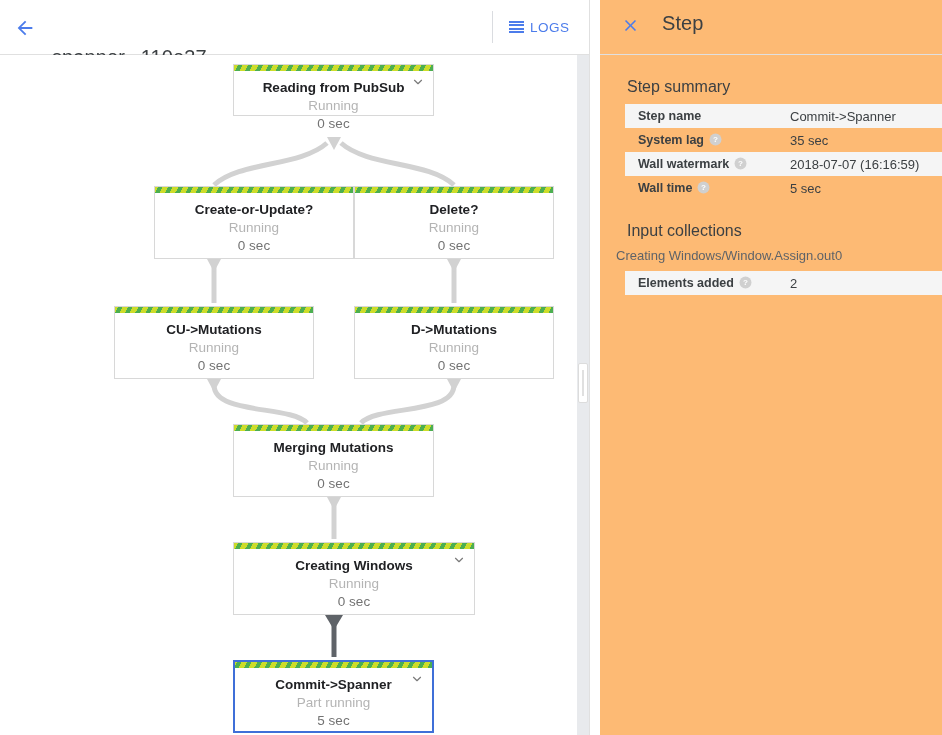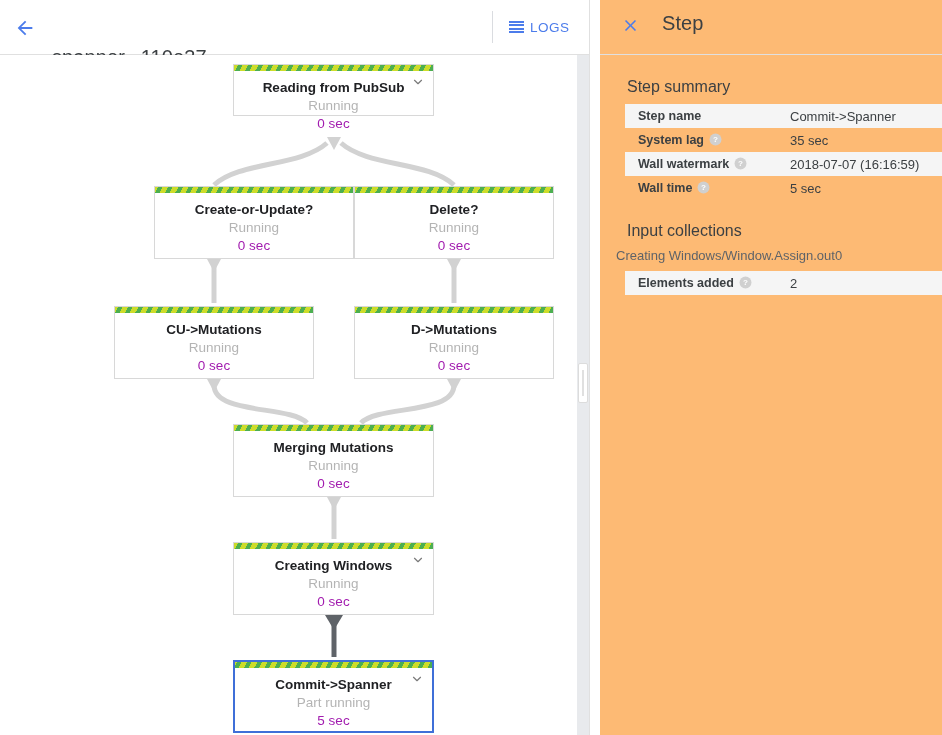--- a/index.html
+++ b/index.html
@@ -148,21 +148,21 @@
   }
   .node-status {
     font-size: 13.5px;
     color: #b4b4b4;
     line-height: 17px;
     margin-top: 1px;
     text-align: right;
   }
   .node-time {
     font-size: 13.5px;
-    color: #a21caf;
+    color: #737373;
     line-height: 17px;
     margin-top: 1px;
     text-align: center;
   }
   .node-chevron {
     position: absolute;
     right: 8px; top: 10px;
     width: 14px; height: 14px;
     cursor: pointer;
   }
@@ -399,21 +399,21 @@
             </div>
           </div>
           <div class="node" style="left: 233px; top: 369px; width: 201px; height: 73px;">
             <div class="node-stripe"></div>
             <div class="node-body">
               <div class="node-title">Merging Mutations</div>
               <div class="node-status">Running</div>
               <div class="node-time">0 sec</div>
             </div>
           </div>
-          <div class="node" style="left: 233px; top: 487px; width: 201px; height: 73px;">
+          <div class="node" style="left: 233px; top: 487px; width: 242px; height: 73px;">
             <div class="node-stripe"></div>
             <div class="node-body">
               <div class="node-title">Creating Windows</div>
               <div class="node-status">Running</div>
               <div class="node-time">0 sec</div>
             </div>
             <div class="node-chevron">
               <svg width="14" height="14" viewBox="0 0 24 24">
                 <path fill="none" stroke="#7a7a7a" stroke-width="2" stroke-linecap="round" stroke-linejoin="round" d="M6 9l6 6 6-6"></path>
               </svg>

